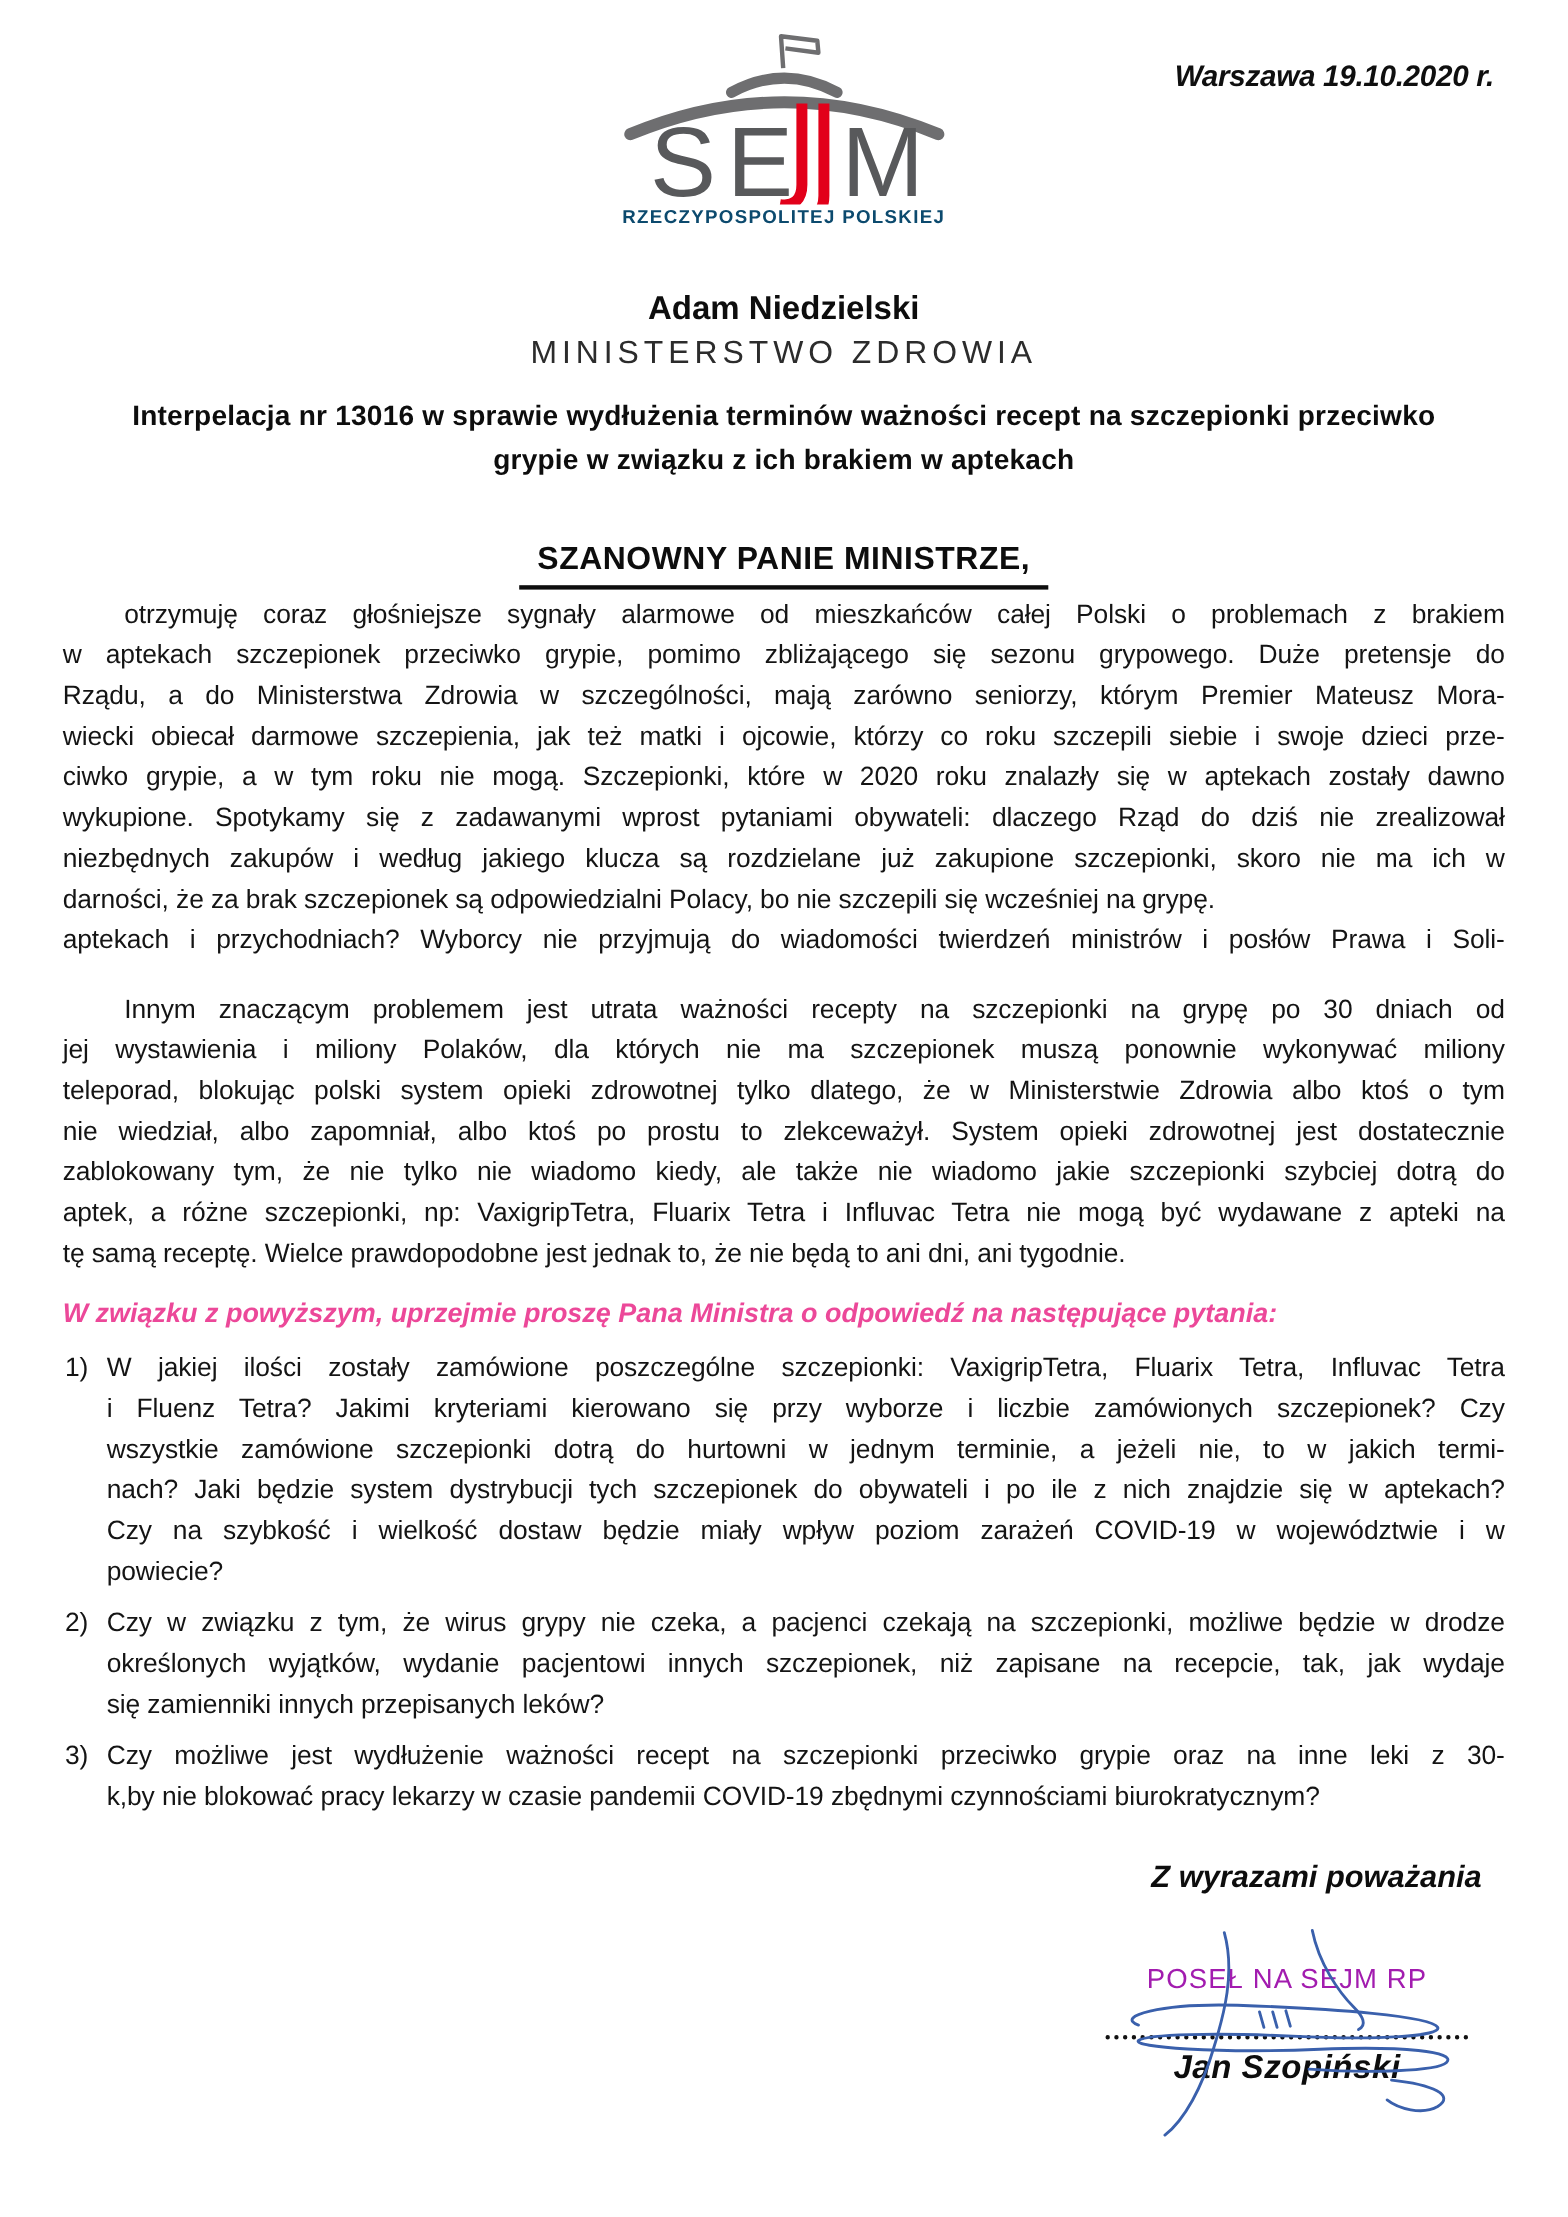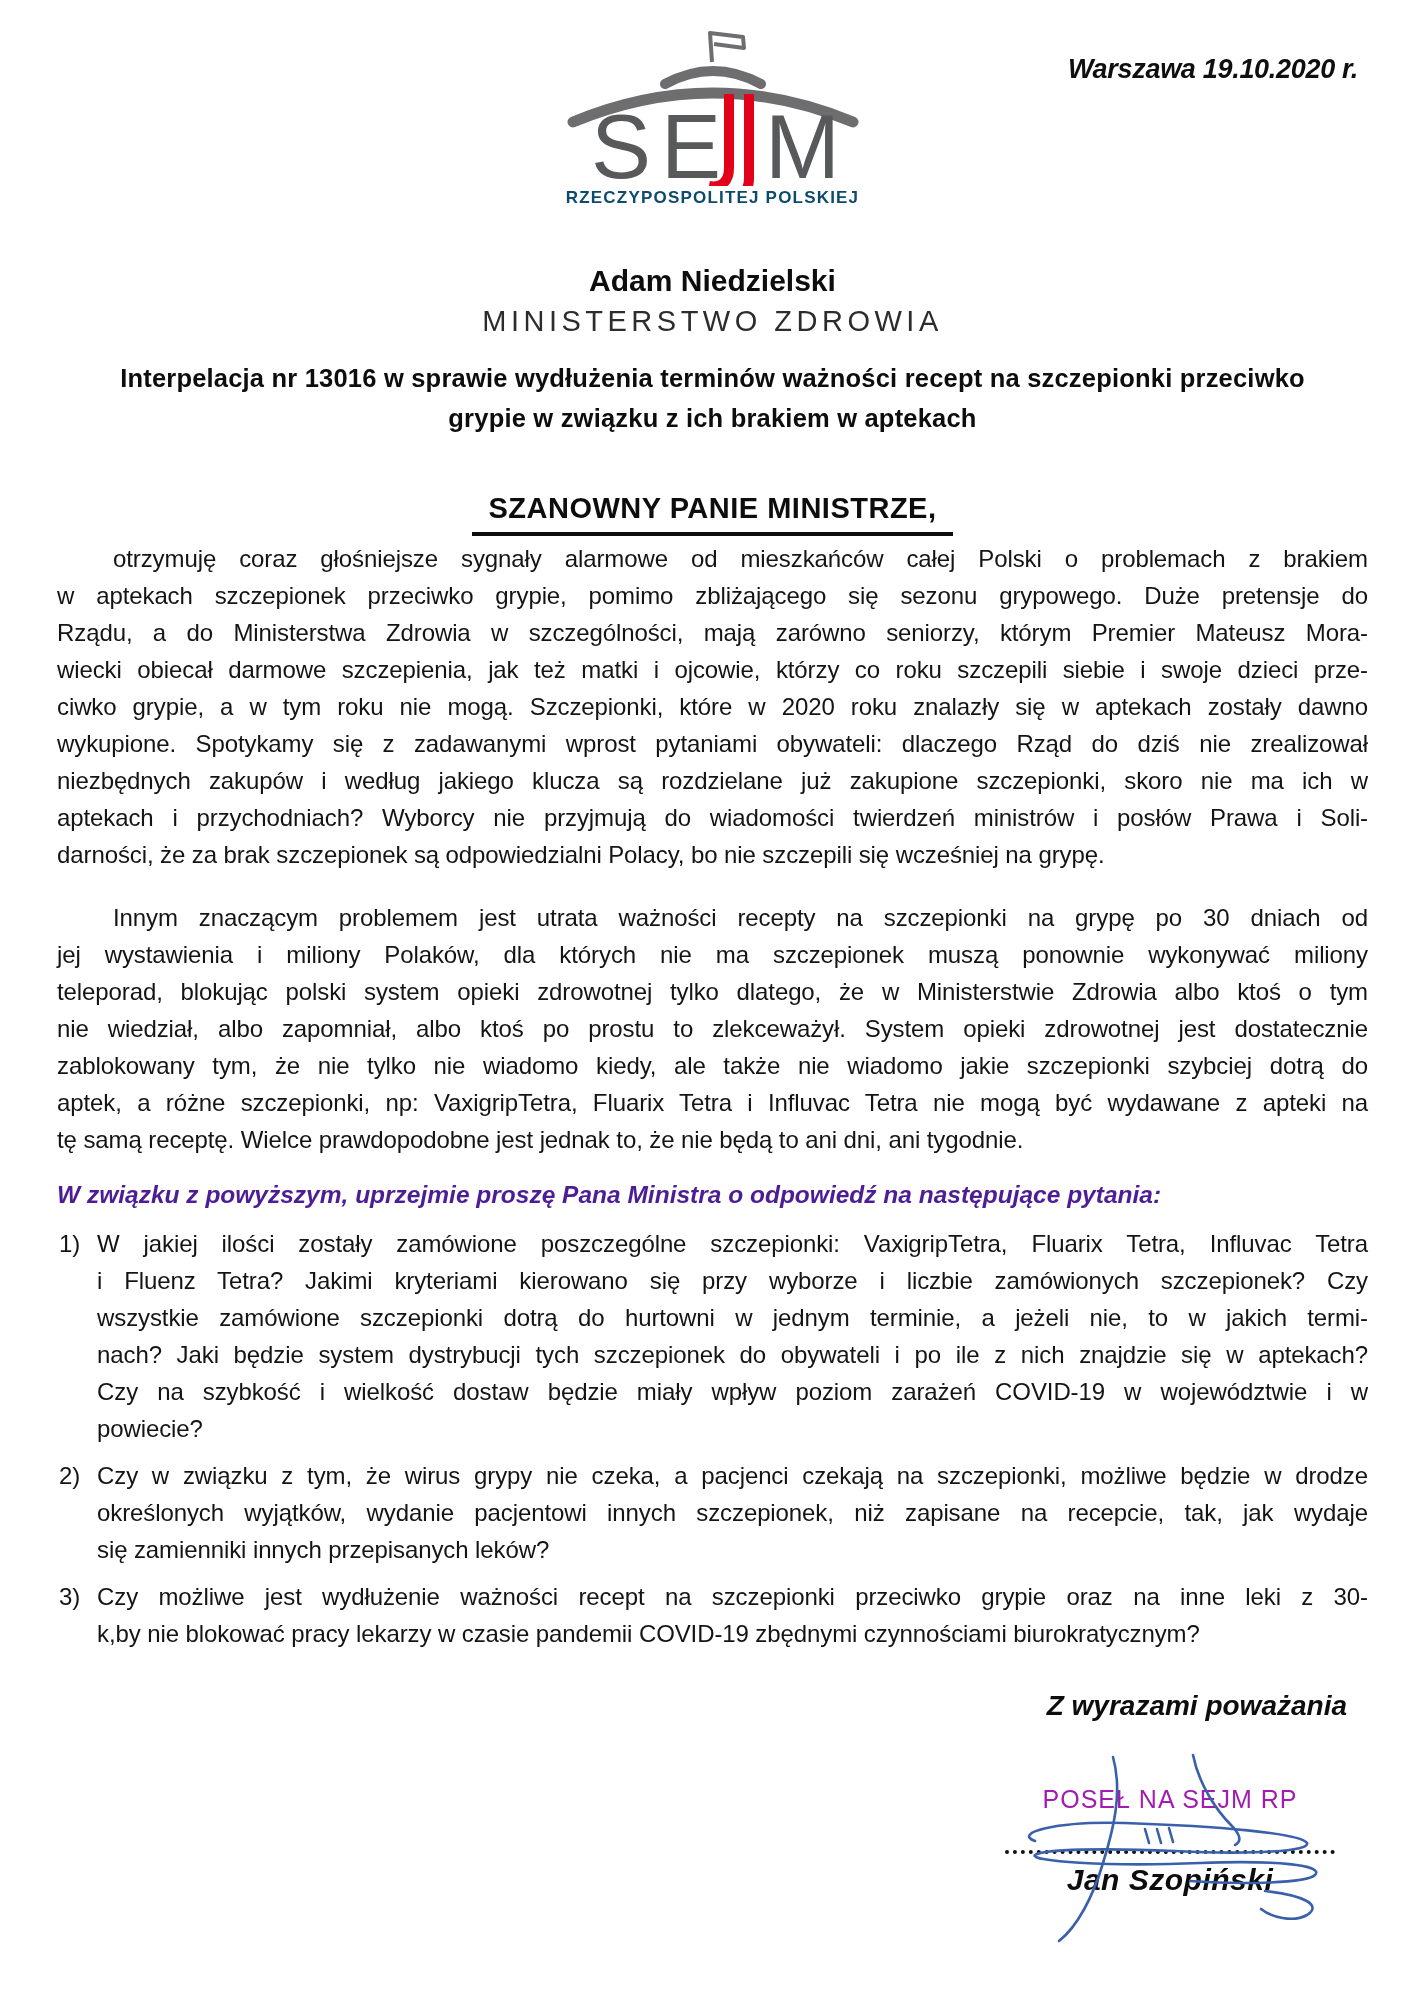--- a/index.html
+++ b/index.html
@@ -50,21 +50,21 @@
   .line{
     font-size:24px;line-height:37px;color:#141414;
     text-align:justify;text-align-last:justify;
     letter-spacing:-0.1px;
   }
   .line.last{text-align-last:left;}
   .line.indent{text-indent:56px;}
   .para + .para{margin-top:26px;}
   .request{
     margin-top:18px;
-    font-size:24.5px;font-weight:bold;font-style:italic;color:#4c1d95;
+    font-size:24.5px;font-weight:bold;font-style:italic;color:#ec4899;
     line-height:37px;
   }
   .questions{margin-top:12px;}
   .question{position:relative;padding-left:40px;margin-top:10px;}
   .qnum{
     position:absolute;left:2px;top:0;
     font-size:24px;line-height:37px;color:#141414;
   }
   
   .valediction{
@@ -130,22 +130,22 @@
   <div class="body">
     <div>
         <div class="para">
           <div class="line indent">otrzymuję coraz głośniejsze sygnały alarmowe od mieszkańców całej Polski o problemach z brakiem</div>
           <div class="line">w aptekach szczepionek przeciwko grypie, pomimo zbliżającego się sezonu grypowego. Duże pretensje do</div>
           <div class="line">Rządu, a do Ministerstwa Zdrowia w szczególności, mają zarówno seniorzy, którym Premier Mateusz Mora-</div>
           <div class="line">wiecki obiecał darmowe szczepienia, jak też matki i ojcowie, którzy co roku szczepili siebie i swoje dzieci prze-</div>
           <div class="line">ciwko grypie, a w tym roku nie mogą. Szczepionki, które w 2020 roku znalazły się w aptekach zostały dawno</div>
           <div class="line">wykupione. Spotykamy się z zadawanymi wprost pytaniami obywateli: dlaczego Rząd do dziś nie zrealizował</div>
           <div class="line">niezbędnych zakupów i według jakiego klucza są rozdzielane już zakupione szczepionki, skoro nie ma ich w</div>
+          <div class="line last">darności, że za brak szczepionek są odpowiedzialni Polacy, bo nie szczepili się wcześniej na grypę.</div>
           <div class="line">aptekach i przychodniach? Wyborcy nie przyjmują do wiadomości twierdzeń ministrów i posłów Prawa i Soli-</div>
-          <div class="line last">darności, że za brak szczepionek są odpowiedzialni Polacy, bo nie szczepili się wcześniej na grypę.</div>
         </div>
         <div class="para">
           <div class="line indent">Innym znaczącym problemem jest utrata ważności recepty na szczepionki na grypę po 30 dniach od</div>
           <div class="line">jej wystawienia i miliony Polaków, dla których nie ma szczepionek muszą ponownie wykonywać miliony</div>
           <div class="line">teleporad, blokując polski system opieki zdrowotnej tylko dlatego, że w Ministerstwie Zdrowia albo ktoś o tym</div>
           <div class="line">nie wiedział, albo zapomniał, albo ktoś po prostu to zlekceważył. System opieki zdrowotnej jest dostatecznie</div>
           <div class="line">zablokowany tym, że nie tylko nie wiadomo kiedy, ale także nie wiadomo jakie szczepionki szybciej dotrą do</div>
           <div class="line">aptek, a różne szczepionki, np: VaxigripTetra, Fluarix Tetra i Influvac Tetra nie mogą być wydawane z apteki na</div>
           <div class="line last">tę samą receptę. Wielce prawdopodobne jest jednak to, że nie będą to ani dni, ani tygodnie.</div>
         </div>

